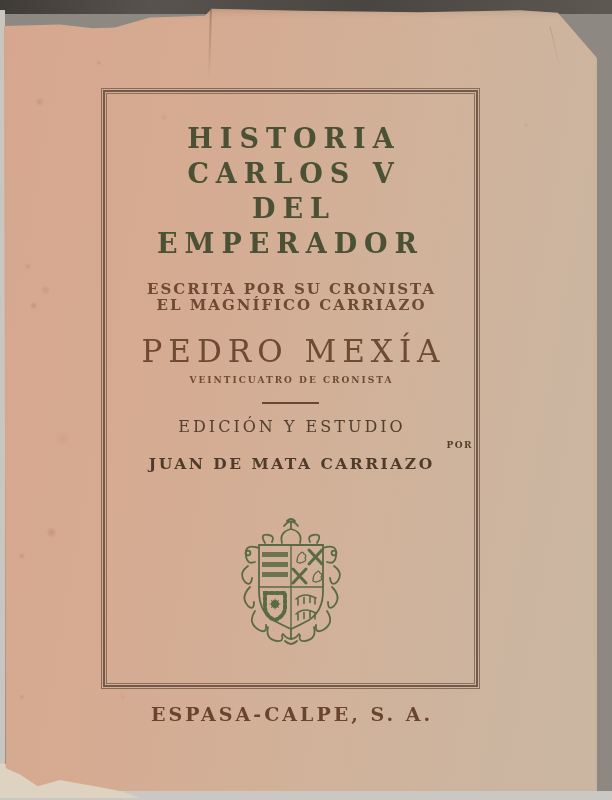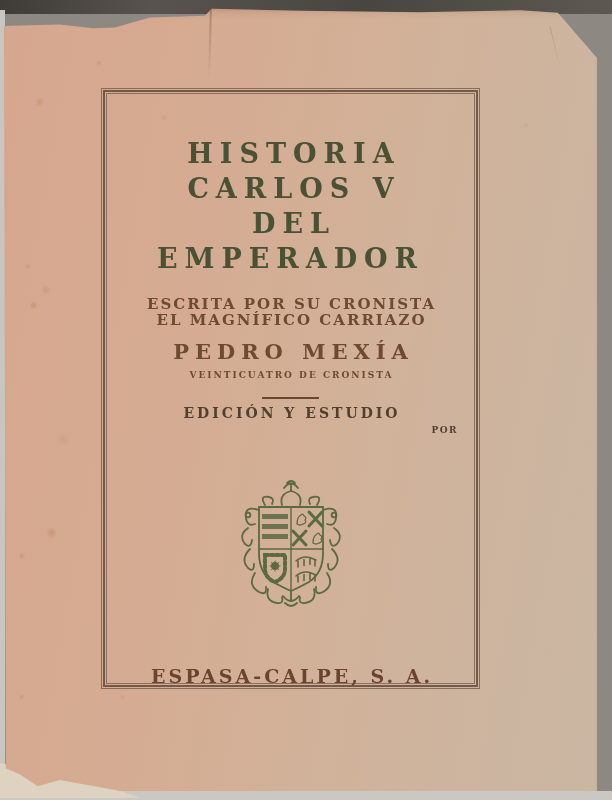--- a/index.html
+++ b/index.html
@@ -41,30 +41,30 @@
   }
   .crease{position:absolute;left:205px;top:0px;width:2px;height:70px;
     background:linear-gradient(to bottom,rgba(105,68,48,.38),rgba(105,68,48,0));transform:rotate(1.5deg);}
   .crease2{position:absolute;left:551px;top:18px;width:1px;height:46px;
     background:linear-gradient(to bottom,rgba(105,68,48,.22),rgba(105,68,48,0));transform:rotate(-14deg);}
   
   .frame{position:absolute;left:97px;top:80px;width:377px;height:599px;
     border:1px solid rgba(122,96,80,.85);}
   .frame-mid{position:absolute;inset:1px;border:2px solid rgba(104,80,66,.9);}
   .frame-inner{position:absolute;inset:1px;border:1px solid rgba(122,96,80,.8);
-    padding:16px;text-align:center;}
+    padding:1px;text-align:center;}
   
   .title{margin-top:26px;color:#4a5134;font-weight:700;}
   .title div{font-size:27px;line-height:35px;letter-spacing:7px;text-indent:7px;}
   .credit{margin-top:20px;color:#6e4a33;font-weight:700;}
   .credit-small{font-size:15px;line-height:16px;letter-spacing:2px;text-indent:2px;}
-  .author-name{font-size:21px;letter-spacing:6px;text-indent:6px;margin-top:11px;color:#6e4a33;font-weight:700;}
+  .author-name{font-size:31px;letter-spacing:6px;text-indent:6px;margin-top:20px;color:#6e4a33;font-weight:400;}
   .author-role{font-size:9px;letter-spacing:2px;text-indent:2px;margin-top:6px;color:#6e4a33;font-weight:700;}
   .divider{width:57px;height:0;border-top:2px solid #6a4733;margin:17px auto 0;}
-  .edition-line{margin-top:6px;font-size:14px;letter-spacing:3px;text-indent:3px;color:#52402e;font-weight:700;}
+  .edition-line{margin-top:13px;font-size:16px;letter-spacing:3px;text-indent:3px;color:#52402e;font-weight:400;}
   .edition-por{margin-top:4px;font-size:9px;letter-spacing:1.5px;color:#52402e;font-weight:700;text-align:right;}
   .editor-name{margin-top:4px;font-size:15.5px;letter-spacing:2.5px;text-indent:2.5px;color:#4e3c2b;font-weight:700;}
   .emblem-wrap{margin-top:42px;}
   .publisher{margin-top:46px;font-size:19px;letter-spacing:3px;text-indent:3px;color:#6b4430;font-weight:700;}
 </style>
 </head>
 <body>
 
 <div class="strip-top"></div>
 <div class="strip-bottom"></div>
@@ -90,20 +90,21 @@
           <div class="credit-small">EL MAGNÍFICO CARRIAZO</div>
           <div class="author-name">PEDRO MEXÍA</div>
           <div class="author-role">VEINTICUATRO DE CRONISTA</div>
         </div>
 
         <div class="divider"></div>
 
         <div>
           <div class="edition-line">EDICIÓN Y ESTUDIO</div>
           <div class="edition-por">POR</div>
+          <div class="editor-name">JUAN DE MATA CARRIAZO</div>
         </div>
 
         <div class="emblem-wrap">
           <svg width="112" height="138" viewBox="0 0 112 138">
             <g stroke="#5a6a42" fill="none" stroke-width="1.8" stroke-linecap="round">
 
               <path d="M24 30 H88 V76 Q88 96 74 105 Q63 111 56 114 Q49 111 38 105 Q24 96 24 76 Z"></path>
 
               <path d="M56 30 V114 M24 72 H88" stroke-width="1.4"></path>
 

